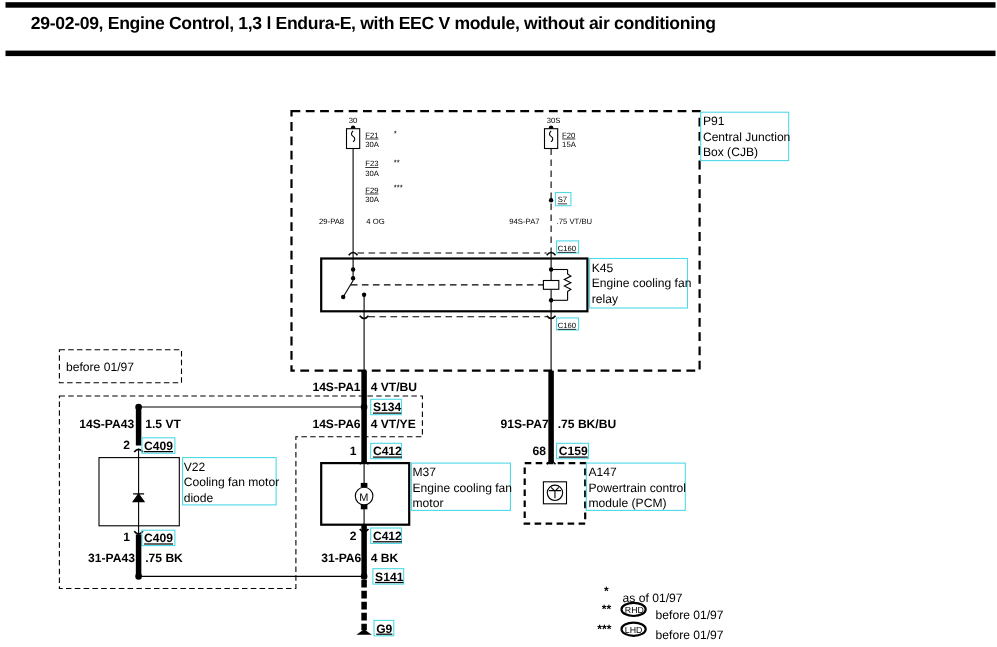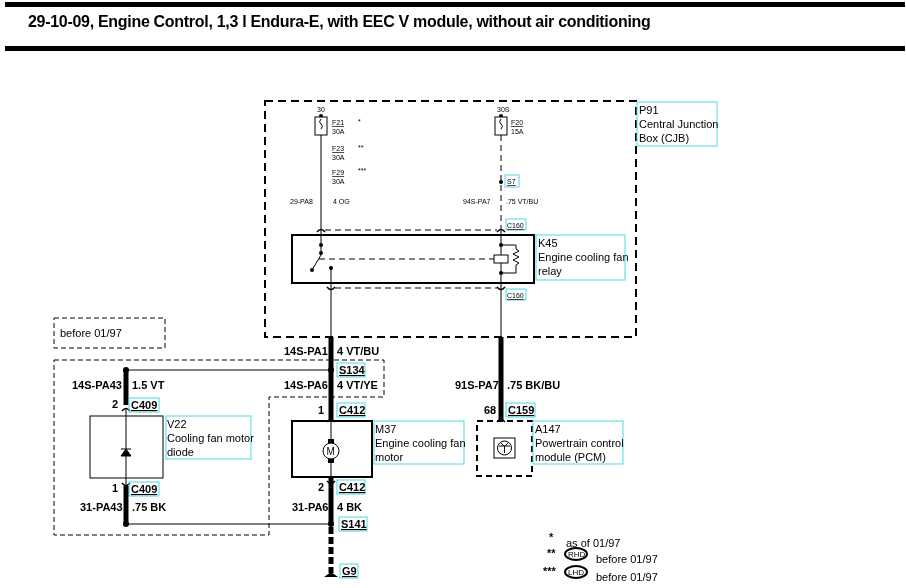--- a/index.html
+++ b/index.html
@@ -9,21 +9,21 @@
   svg { position: absolute; left: 0; top: 0; }
   .t { font-family: "Liberation Sans", sans-serif; fill: #000; }
   .sm { font-size: 7px; }
   .b { font-weight: bold; font-size: 11px; }
   .desc { font-size: 11px; }
 </style>
 </head>
 <body>
 
 <div class="rule" style="top:2px;"></div>
-<div class="title">29-10-09, Engine Control, 1,3 l Endura-E, with EEC V module, without air conditioning</div>
+<div class="title">29-02-09, Engine Control, 1,3 l Endura-E, with EEC V module, without air conditioning</div>
 <div class="rule" style="top:46px;"></div>
 
 <svg width="906" height="588" viewBox="0 0 906 588">
 
   <rect x="265" y="101" width="371" height="236" fill="none" stroke="#000" stroke-width="2" stroke-dasharray="8,5"></rect>
 
   <rect x="637" y="102" width="80" height="44" fill="none" stroke="#4dd9e6" stroke-width="1"></rect>
   <text class="t desc" x="639" y="114">P91</text>
   <text class="t desc" x="639" y="128">Central Junction</text>
   <text class="t desc" x="639" y="142">Box (CJB)</text>

